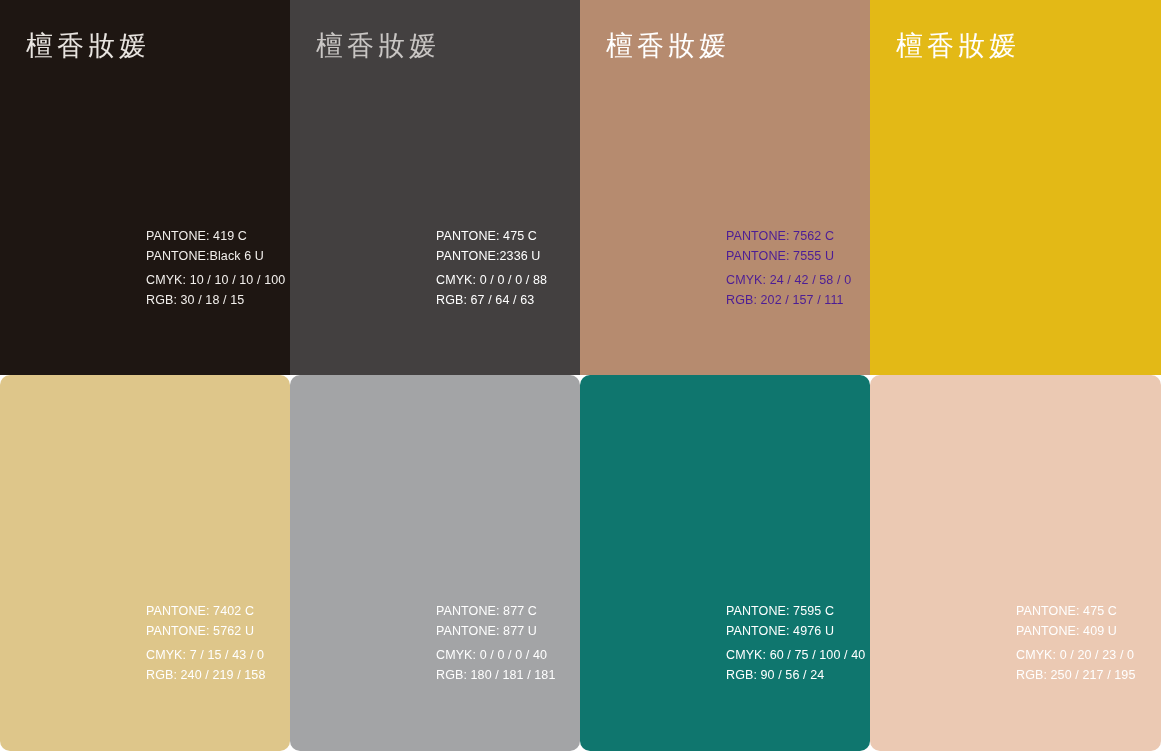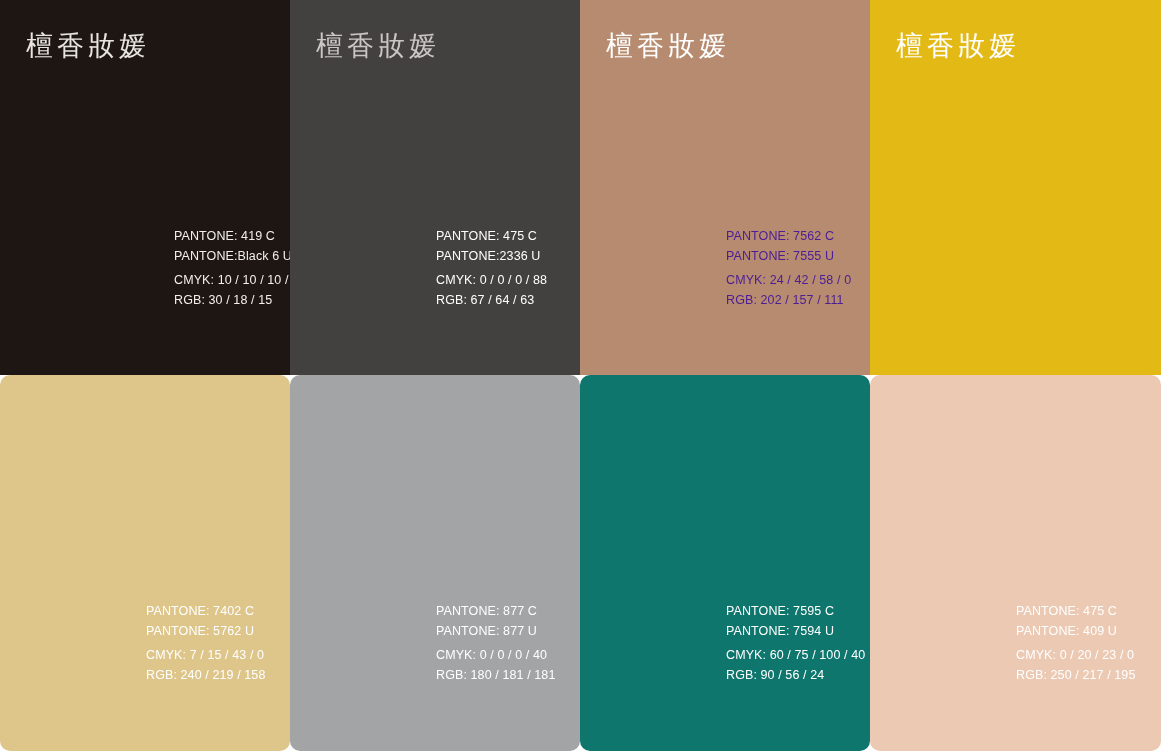--- a/index.html
+++ b/index.html
@@ -71,21 +71,21 @@
 <body>
 
 <div id="palette-board">
     <div class="swatch c1 r1" style="background: rgb(30, 22, 18);">
       <div class="logo" style="color: rgb(232, 228, 224);">
         <span class="logo-char">檀</span>
         <span class="logo-char">香</span>
         <span class="logo-char">妝</span>
         <span class="logo-char">媛</span>
       </div>
-      <div class="specs" style="color: rgb(242, 239, 236); top: 226px; margin-left: 28px;">
+      <div class="specs" style="color: rgb(242, 239, 236); top: 226px;">
         <div class="spec-line">PANTONE: 419 C</div>
         <div class="spec-line">PANTONE:Black 6 U</div>
         <div class="spec-gap"></div>
         <div class="spec-line">CMYK: 10 / 10 / 10 / 100</div>
         <div class="spec-line">RGB: 30 / 18 / 15</div>
       </div>
     </div>
     <div class="swatch c2 r1" style="background: rgb(67, 64, 64);">
       <div class="logo" style="color: rgb(201, 198, 196);">
         <span class="logo-char">檀</span>
@@ -138,21 +138,21 @@
         <div class="spec-line">PANTONE: 877 C</div>
         <div class="spec-line">PANTONE: 877 U</div>
         <div class="spec-gap"></div>
         <div class="spec-line">CMYK: 0 / 0 / 0 / 40</div>
         <div class="spec-line">RGB: 180 / 181 / 181</div>
       </div>
     </div>
     <div class="swatch c3 r2" style="background: #0f766e;">
       <div class="specs" style="color: rgb(255, 255, 255); top: 226px;">
         <div class="spec-line">PANTONE: 7595 C</div>
-        <div class="spec-line">PANTONE: 7594 U</div>
+        <div class="spec-line">PANTONE: 4976 U</div>
         <div class="spec-gap"></div>
         <div class="spec-line">CMYK: 60 / 75 / 100 / 40</div>
         <div class="spec-line">RGB: 90 / 56 / 24</div>
       </div>
     </div>
     <div class="swatch c4 r2" style="background: rgb(235, 201, 179);">
       <div class="specs" style="color: rgb(255, 255, 255); top: 226px;">
         <div class="spec-line">PANTONE: 475 C</div>
         <div class="spec-line">PANTONE: 409 U</div>
         <div class="spec-gap"></div>

